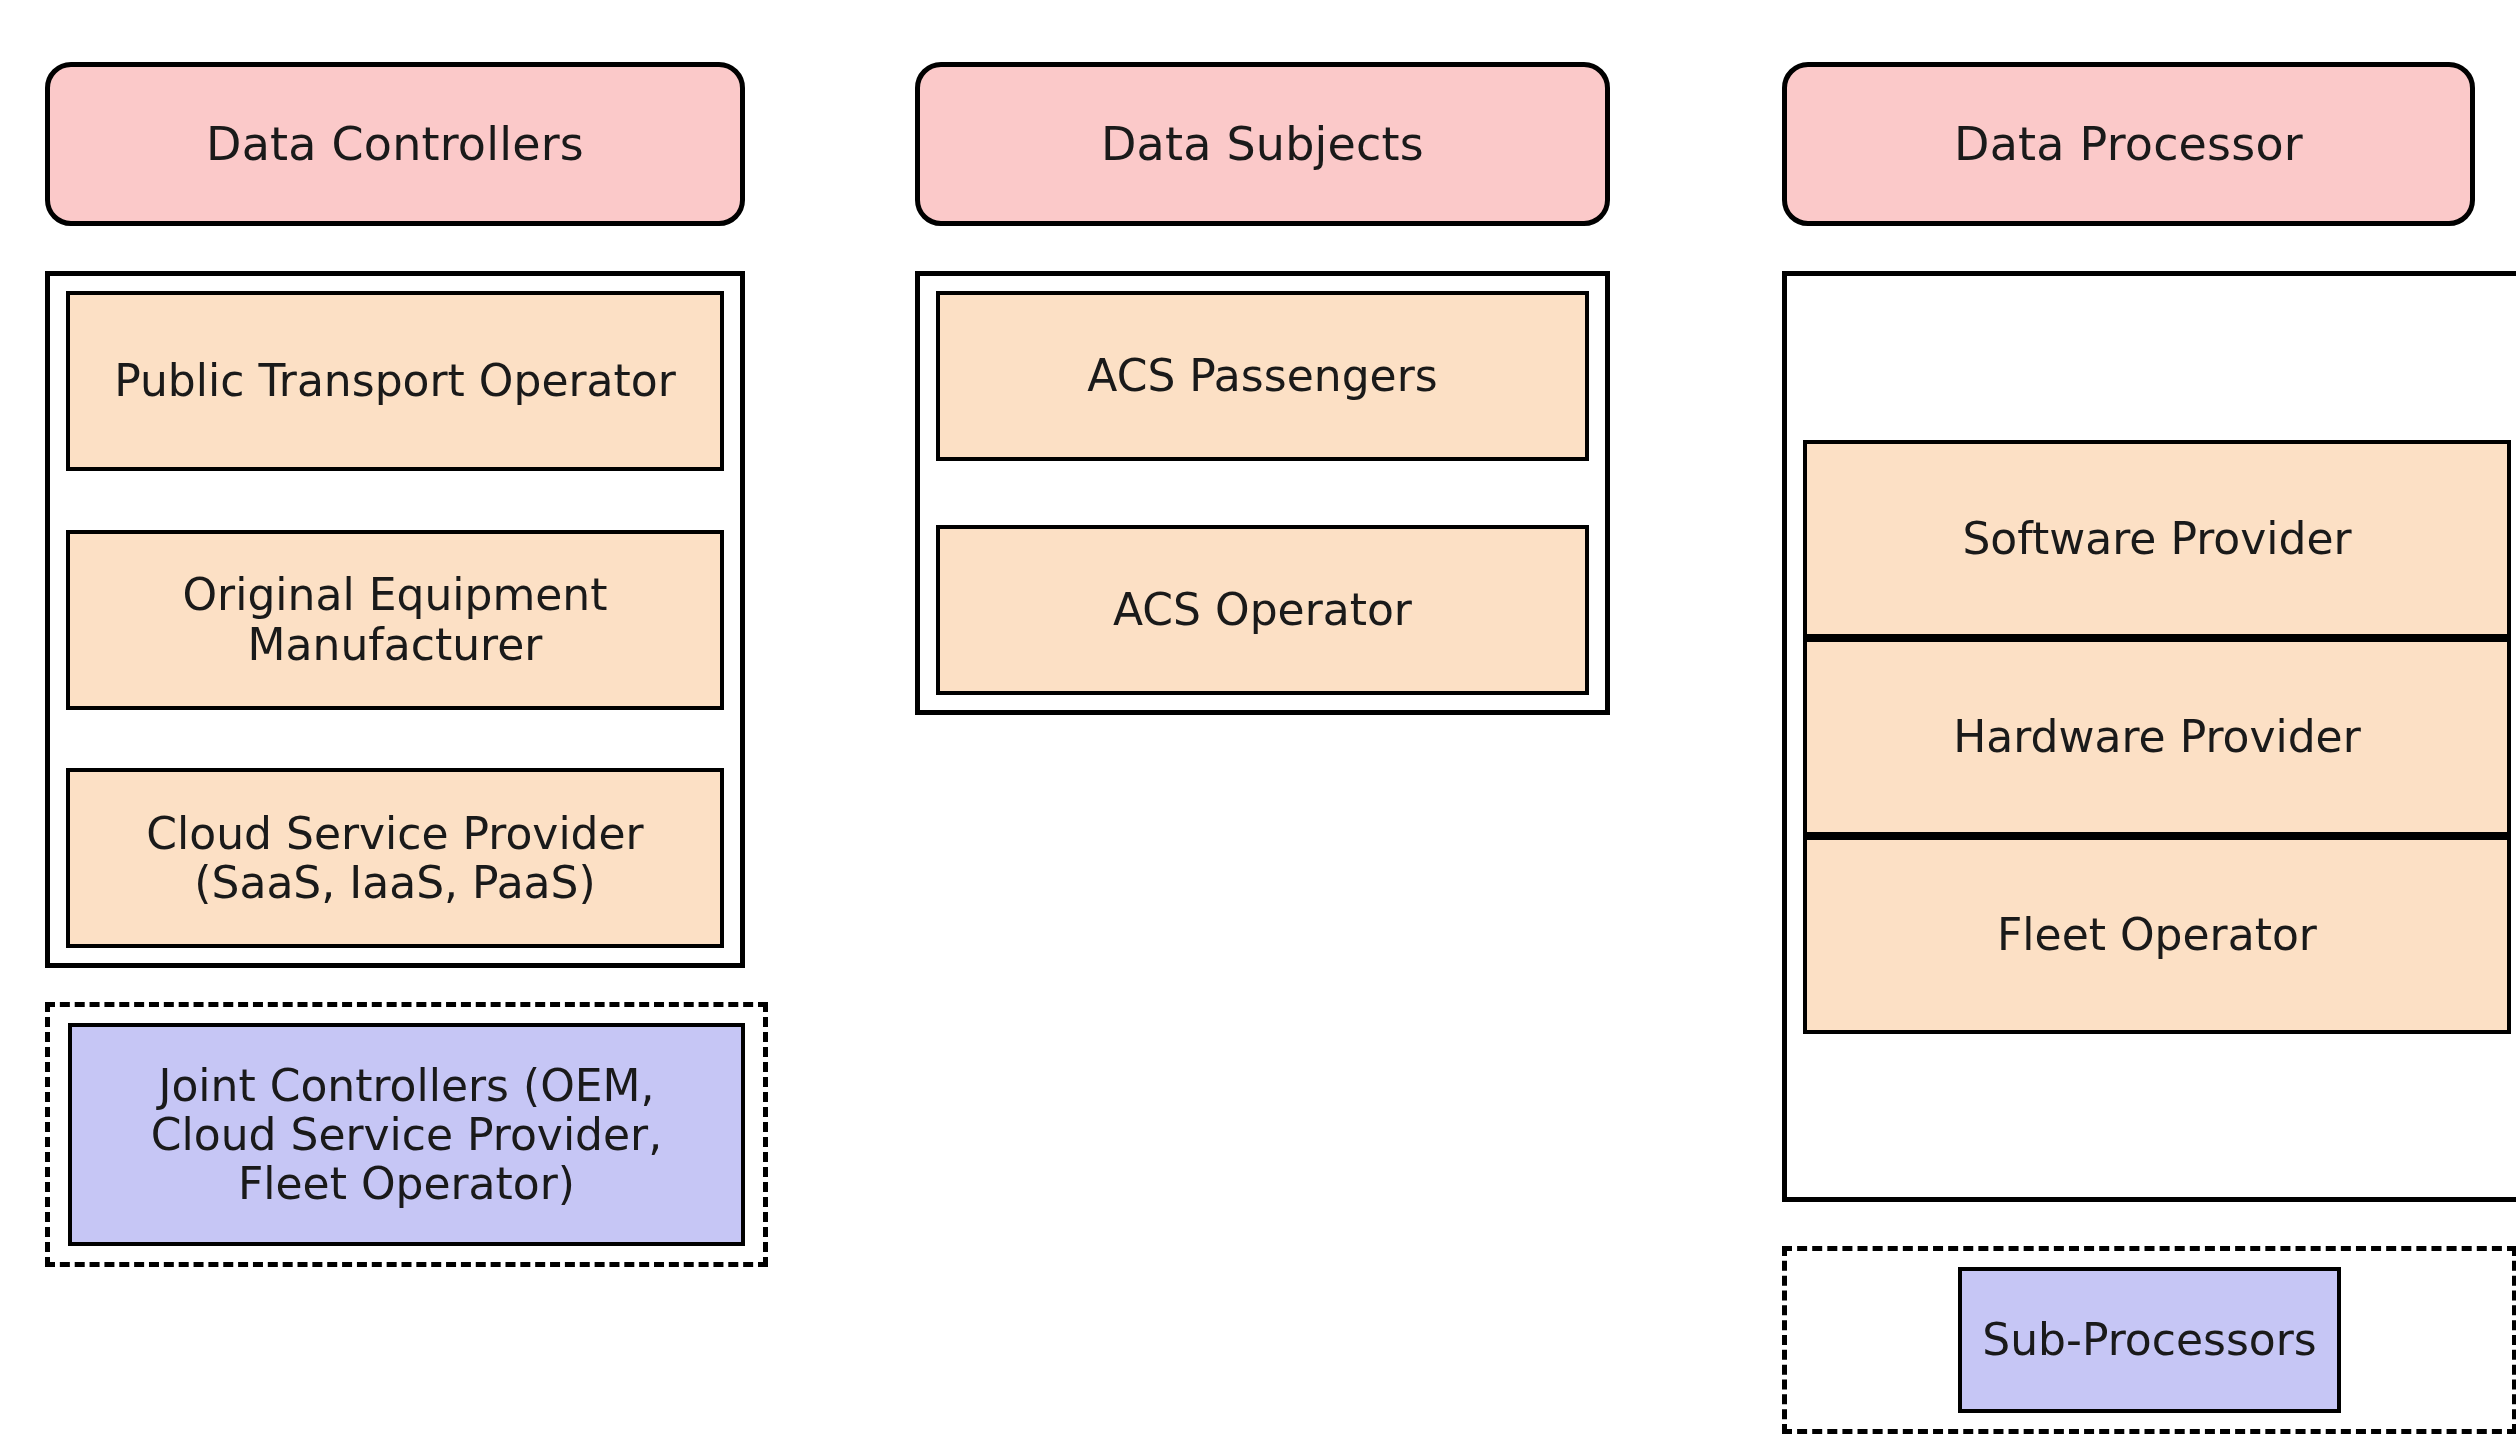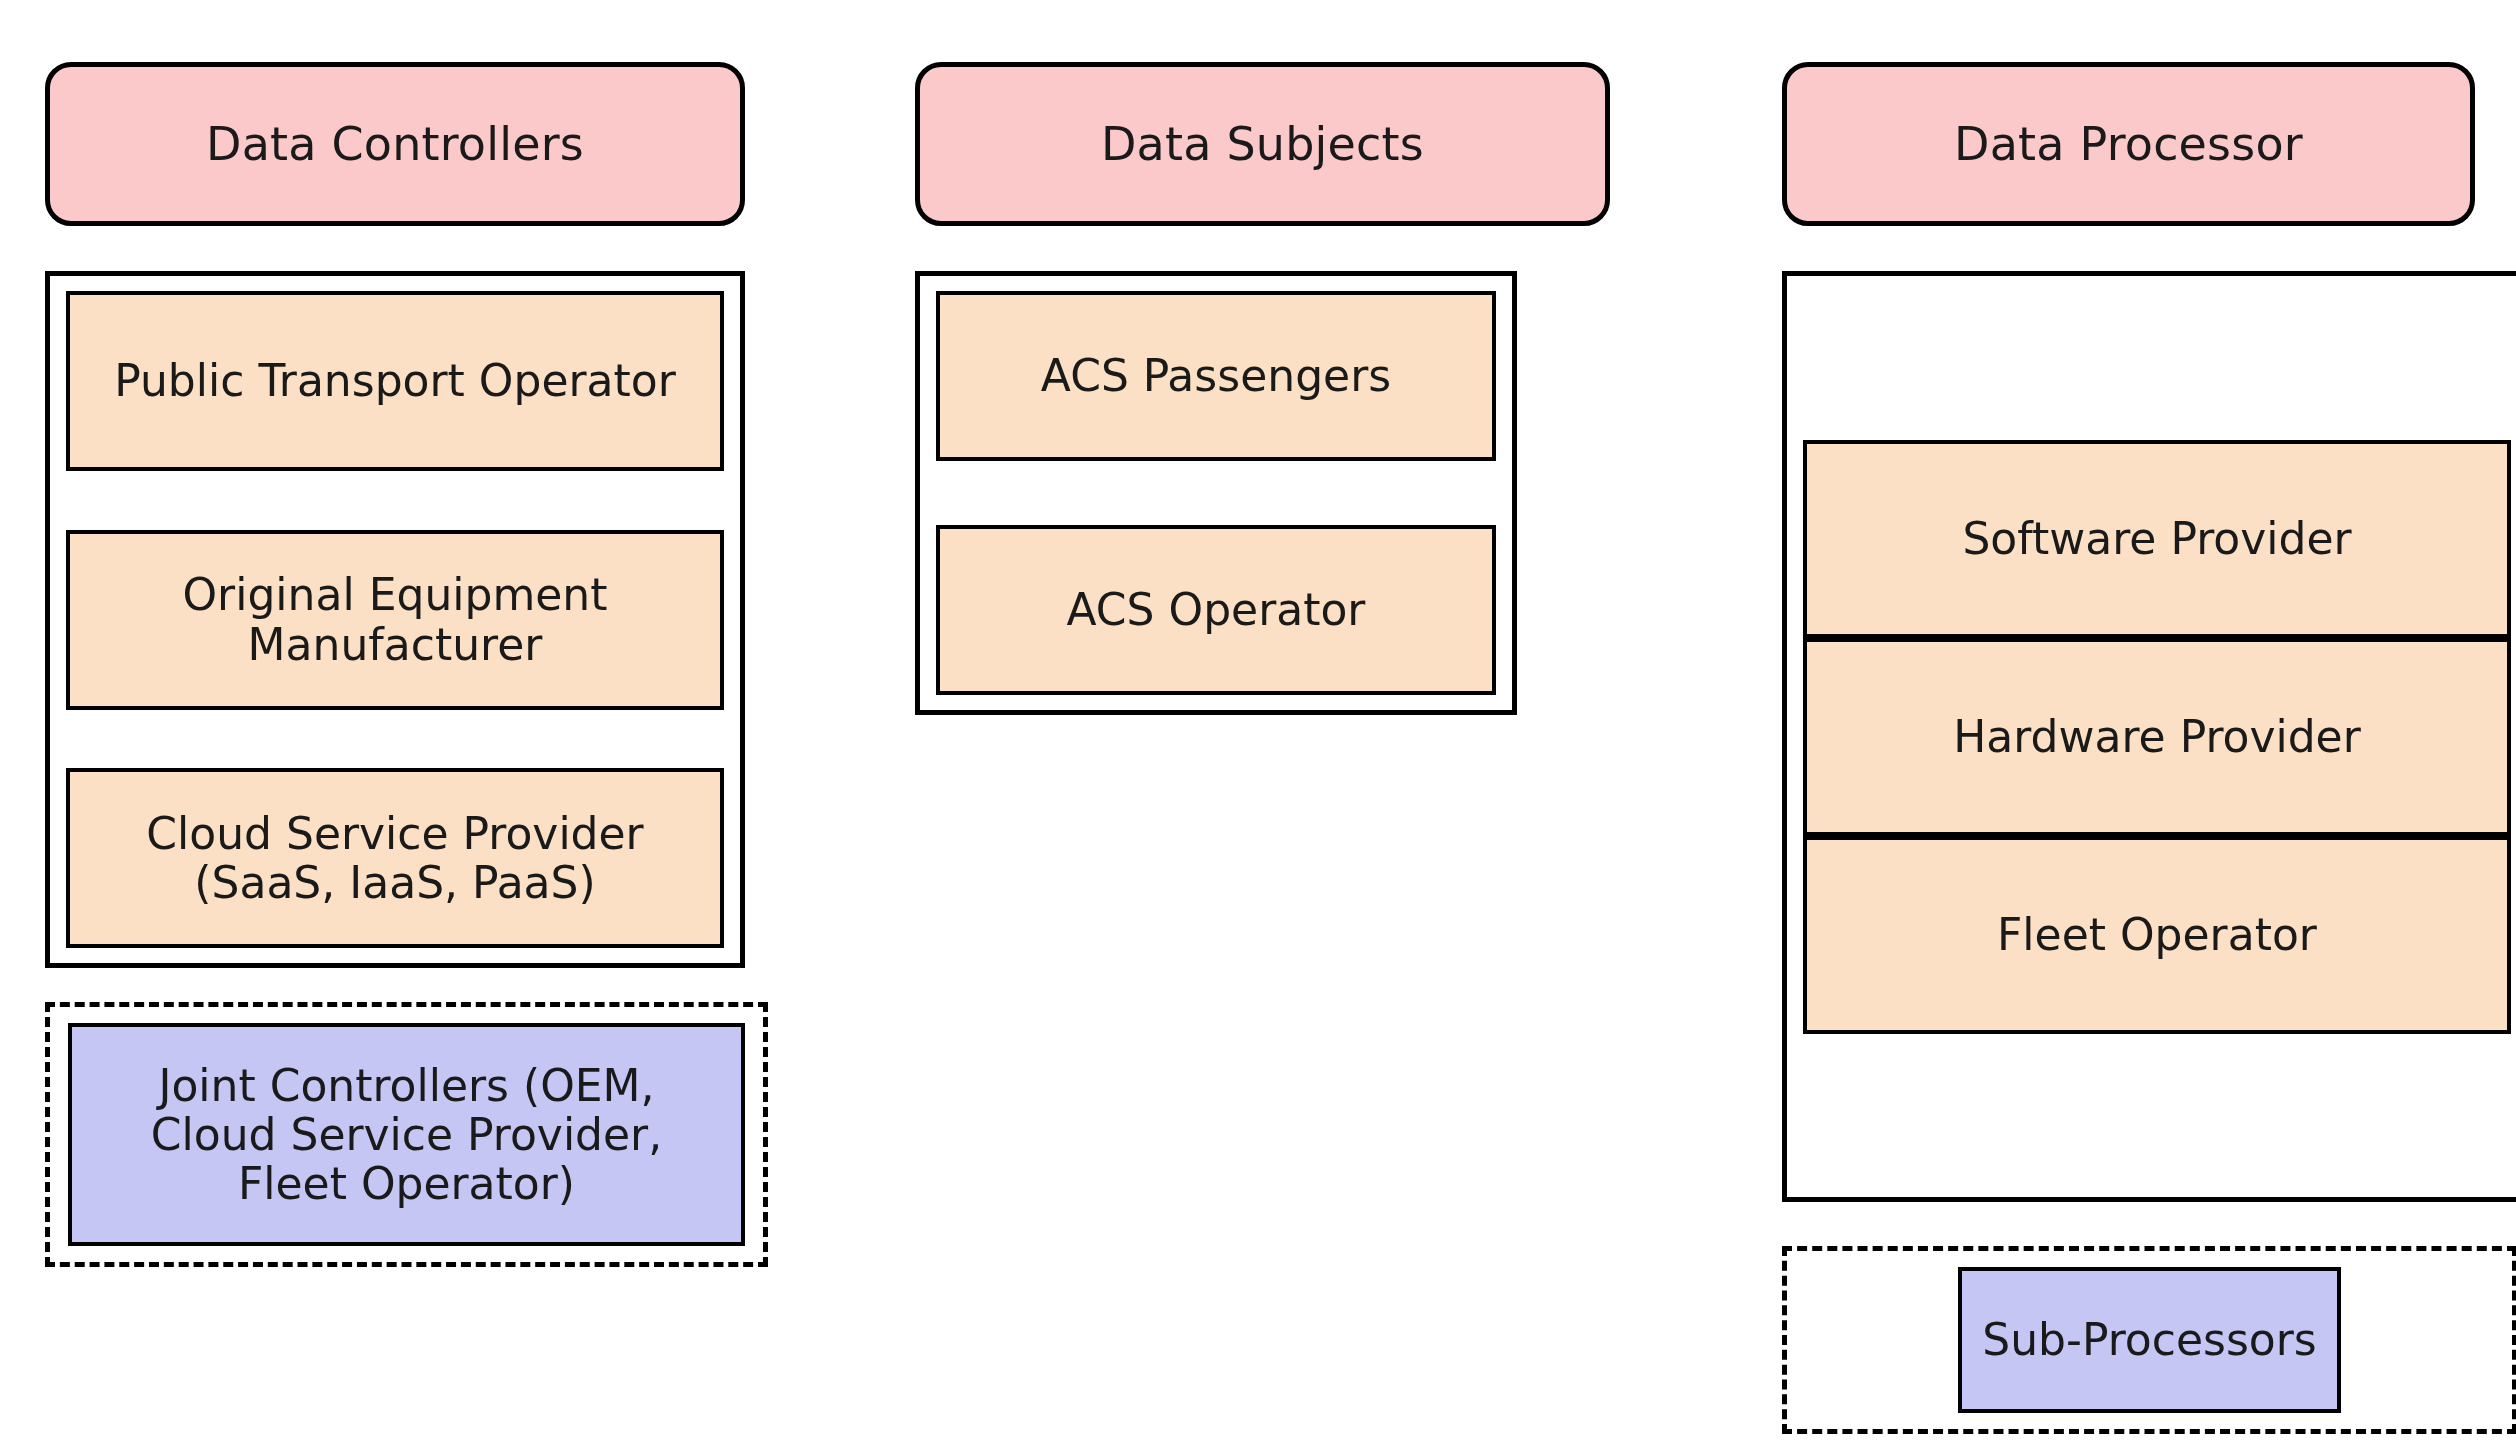--- a/index.html
+++ b/index.html
@@ -123,21 +123,21 @@
     width: 723px;
     height: 265px;
   }
   #col-controllers .dashed-box .accent-tile { height: 100%; }
 
   
   #col-subjects { left: 915px; width: 695px; }
   #col-subjects .header-pill { width: 695px; }
   #col-subjects .group-box {
     top: 259px;
-    width: 602px;
+    width: 695px;
     height: 444px;
     justify-content: space-between;
   }
   #col-subjects .group-box .item-tile { height: 170px; }
 
   
   #col-processor { left: 1782px; width: 693px; }
   #col-processor .header-pill { width: 693px; }
   #col-processor .group-box {
     top: 259px;

